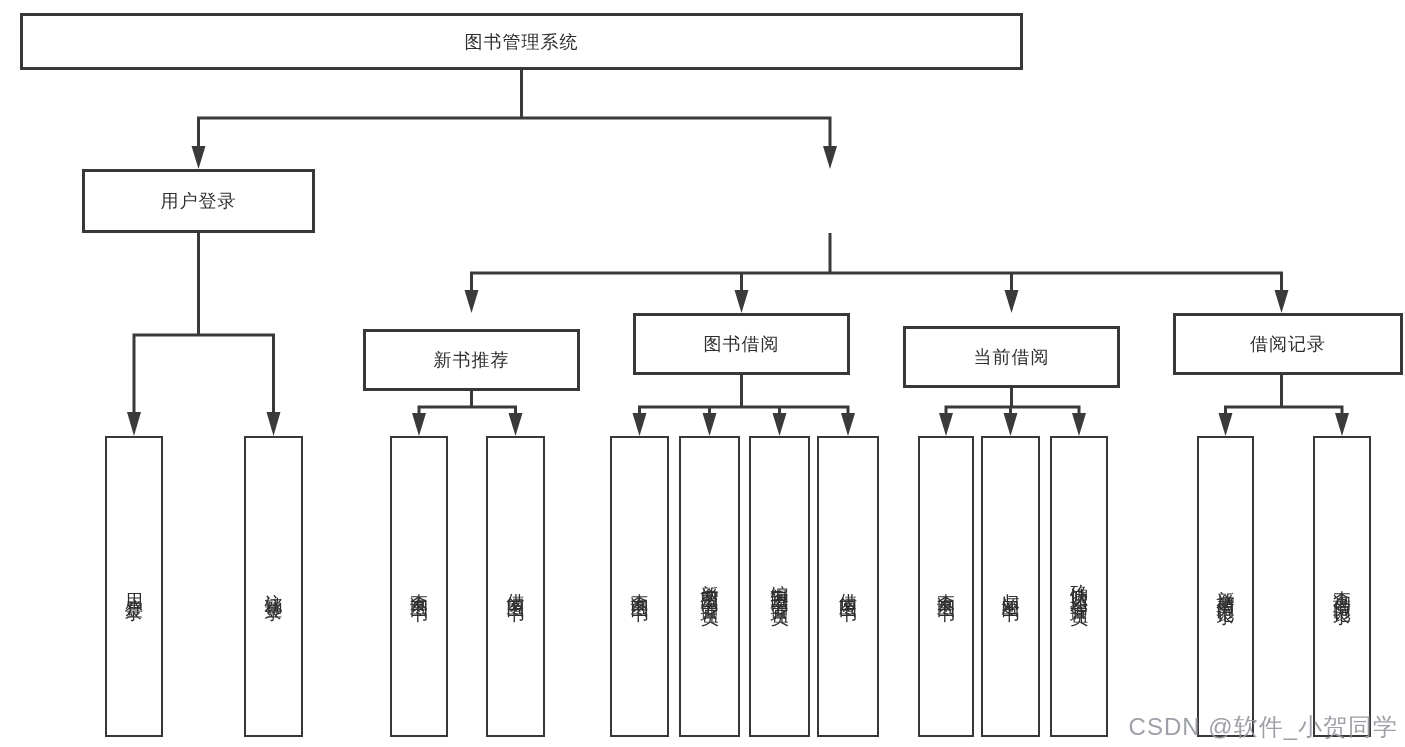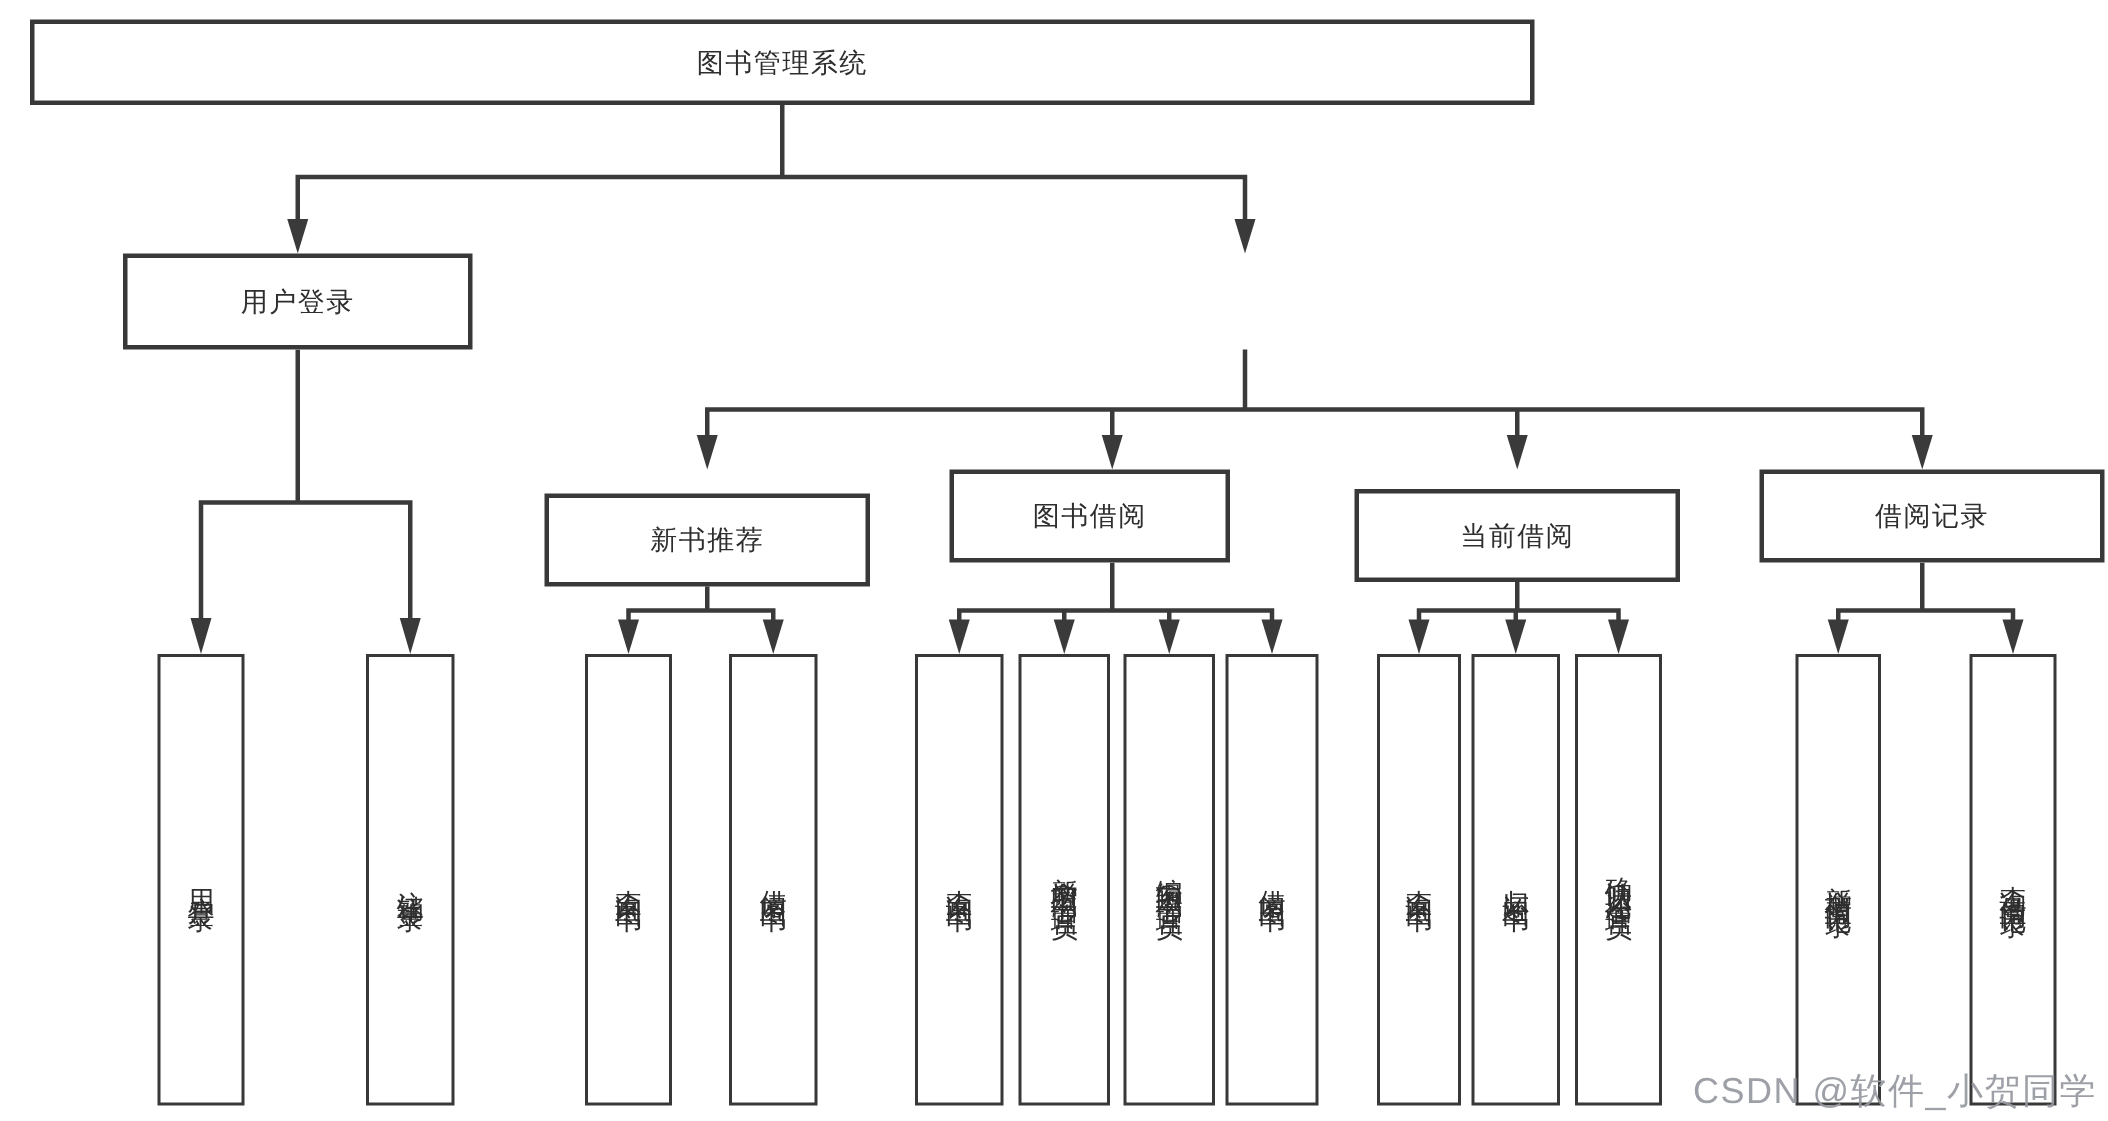--- a/index.html
+++ b/index.html
@@ -87,21 +87,21 @@
     <span>图书管理系统</span>
   </div>
 
   <div class="node" style="left:82px;top:169px;width:233px;height:64px">
     <span>用户登录</span>
   </div>
 
   <div class="node" style="left:363px;top:329px;width:217px;height:62px">
     <span>新书推荐</span>
   </div>
-  <div class="node" style="left:633px;top:313px;width:187px;height:62px">
+  <div class="node" style="left:633px;top:313px;width:217px;height:62px">
     <span>图书借阅</span>
   </div>
   <div class="node" style="left:903px;top:326px;width:217px;height:62px">
     <span>当前借阅</span>
   </div>
   <div class="node" style="left:1173px;top:313px;width:230px;height:62px">
     <span>借阅记录</span>
   </div>
 
   <div class="node leaf" style="left:105px;top:436px;width:58px;height:301px">

